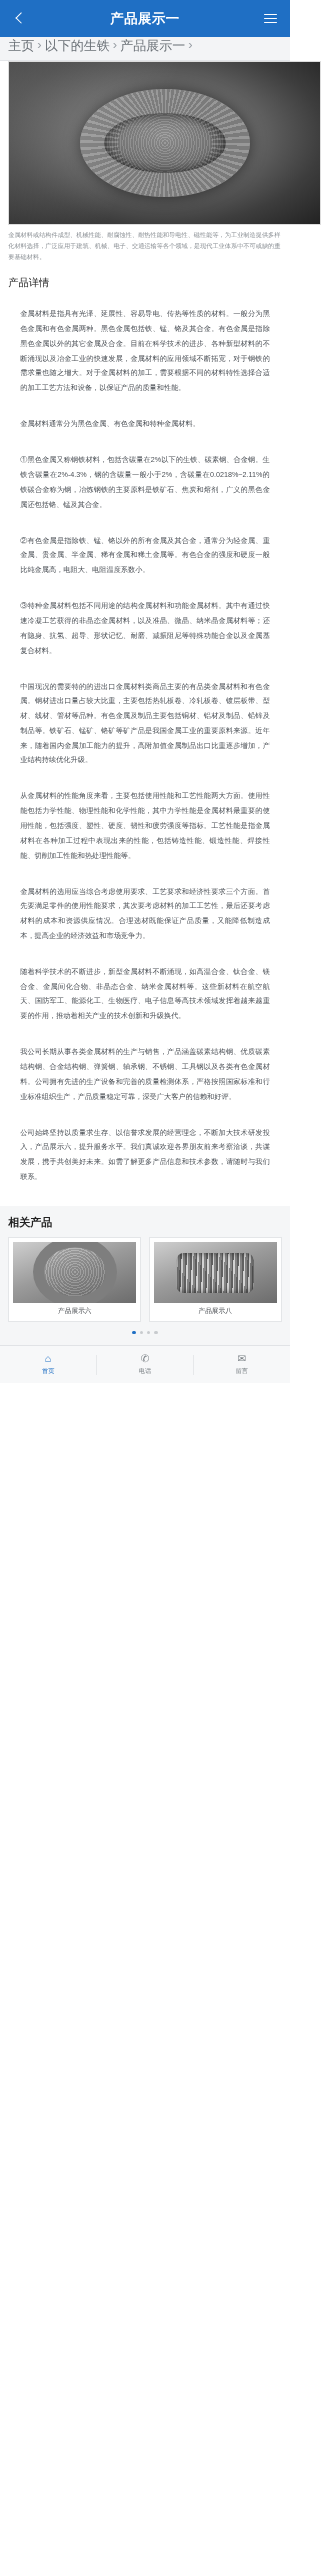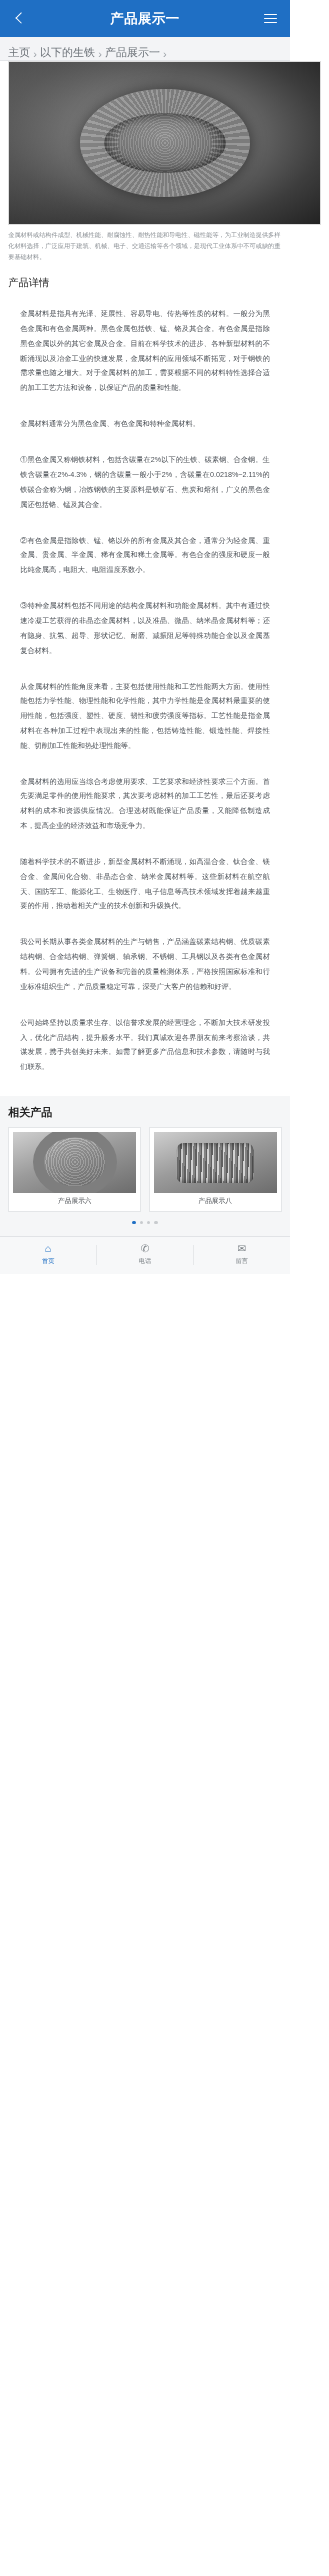--- a/index.html
+++ b/index.html
@@ -44,23 +44,23 @@
   .hamburger { width: 13.4px; }
   .hamburger span {
     display:block; height:1.5px; background:#fff; margin:2.6px 0; border-radius:0.5px;
   }
 
   
   .breadcrumb {
     height: 24px;
     background: #f3f4f6;
     border-bottom: 0.5px solid #e3e5e8;
-    display:flex; align-items:flex-end;
+    display:flex; align-items:flex-start;
     padding: 0 8.2px;
-    font-size: 11px;
+    font-size: 13px;
     color:#6b7177;
   }
   .breadcrumb a { color:#6b7177; text-decoration:none; }
   .breadcrumb .sep { margin: 0 3.1px; color:#9aa0a6; }
   .product-title {
     font-size: 11.3px;
     font-weight: bold;
     color: #222;
     padding: 8.2px 8.2px 6.2px 8.2px;
   }
@@ -227,25 +227,26 @@
   </div>
   <div class="caption">金属材料或结构件成型、机械性能、耐腐蚀性、耐热性能和导电性、磁性能等，为工业制造提供多样化材料选择，广泛应用于建筑、机械、电子、交通运输等各个领域，是现代工业体系中不可或缺的重要基础材料。</div>
 
   <div class="h2">产品详情</div>
 
   <p class="body">金属材料是指具有光泽、延展性、容易导电、传热等性质的材料。一般分为黑色金属和有色金属两种。黑色金属包括铁、锰、铬及其合金。有色金属是指除黑色金属以外的其它金属及合金。目前在科学技术的进步、各种新型材料的不断涌现以及冶金工业的快速发展，金属材料的应用领域不断拓宽，对于钢铁的需求量也随之增大。对于金属材料的加工，需要根据不同的材料特性选择合适的加工工艺方法和设备，以保证产品的质量和性能。</p>
   <p class="body">金属材料通常分为黑色金属、有色金属和特种金属材料。</p>
   <p class="body">①黑色金属又称钢铁材料，包括含碳量在2%以下的生铁、碳素钢、合金钢。生铁含碳量在2%-4.3%，钢的含碳量一般小于2%，含碳量在0.0218%~2.11%的铁碳合金称为钢，冶炼钢铁的主要原料是铁矿石、焦炭和熔剂，广义的黑色金属还包括铬、锰及其合金。</p>
   <p class="body">②有色金属是指除铁、锰、铬以外的所有金属及其合金，通常分为轻金属、重金属、贵金属、半金属、稀有金属和稀土金属等。有色合金的强度和硬度一般比纯金属高，电阻大、电阻温度系数小。</p>
   <p class="body">③特种金属材料包括不同用途的结构金属材料和功能金属材料。其中有通过快速冷凝工艺获得的非晶态金属材料，以及准晶、微晶、纳米晶金属材料等；还有隐身、抗氢、超导、形状记忆、耐磨、减振阻尼等特殊功能合金以及金属基复合材料。</p>
+  <p class="body">中国现况的需要特的的进出口金属材料类商品主要的有品类金属材料和有色金属。钢材进出口量占较大比重，主要包括热轧板卷、冷轧板卷、镀层板带、型材、线材、管材等品种。有色金属及制品主要包括铜材、铝材及制品、铅锌及制品等。铁矿石、锰矿、铬矿等矿产品是我国金属工业的重要原料来源。近年来，随着国内金属加工能力的提升，高附加值金属制品出口比重逐步增加，产业结构持续优化升级。</p>
   <p class="body">从金属材料的性能角度来看，主要包括使用性能和工艺性能两大方面。使用性能包括力学性能、物理性能和化学性能，其中力学性能是金属材料最重要的使用性能，包括强度、塑性、硬度、韧性和疲劳强度等指标。工艺性能是指金属材料在各种加工过程中表现出来的性能，包括铸造性能、锻造性能、焊接性能、切削加工性能和热处理性能等。</p>
   <p class="body">金属材料的选用应当综合考虑使用要求、工艺要求和经济性要求三个方面。首先要满足零件的使用性能要求，其次要考虑材料的加工工艺性，最后还要考虑材料的成本和资源供应情况。合理选材既能保证产品质量，又能降低制造成本，提高企业的经济效益和市场竞争力。</p>
   <p class="body">随着科学技术的不断进步，新型金属材料不断涌现，如高温合金、钛合金、镁合金、金属间化合物、非晶态合金、纳米金属材料等。这些新材料在航空航天、国防军工、能源化工、生物医疗、电子信息等高技术领域发挥着越来越重要的作用，推动着相关产业的技术创新和升级换代。</p>
   <p class="body">我公司长期从事各类金属材料的生产与销售，产品涵盖碳素结构钢、优质碳素结构钢、合金结构钢、弹簧钢、轴承钢、不锈钢、工具钢以及各类有色金属材料。公司拥有先进的生产设备和完善的质量检测体系，严格按照国家标准和行业标准组织生产，产品质量稳定可靠，深受广大客户的信赖和好评。</p>
-  <p class="body">公司始终坚持以质量求生存、以信誉求发展的经营理念，不断加大技术研发投入，优化产品结构，提升服务水平。我们真诚欢迎各界朋友前来考察洽谈，共谋发展，携手共创美好未来。如需了解更多产品信息和技术参数，请随时与我们联系。</p>
+  <p class="body">公司始终坚持以质量求生存、以信誉求发展的经营理念，不断加大技术研发投入，产品展示六，提升服务水平。我们真诚欢迎各界朋友前来考察洽谈，共谋发展，携手共创美好未来。如需了解更多产品信息和技术参数，请随时与我们联系。</p>
 
   <div class="related-wrap">
     <div class="related-title">相关产品</div>
     <div class="cards">
       <div class="card">
         <div class="thumb coil-a"></div>
         <div class="label">产品展示六</div>
       </div>
       <div class="card">
         <div class="thumb coil-b"></div>

